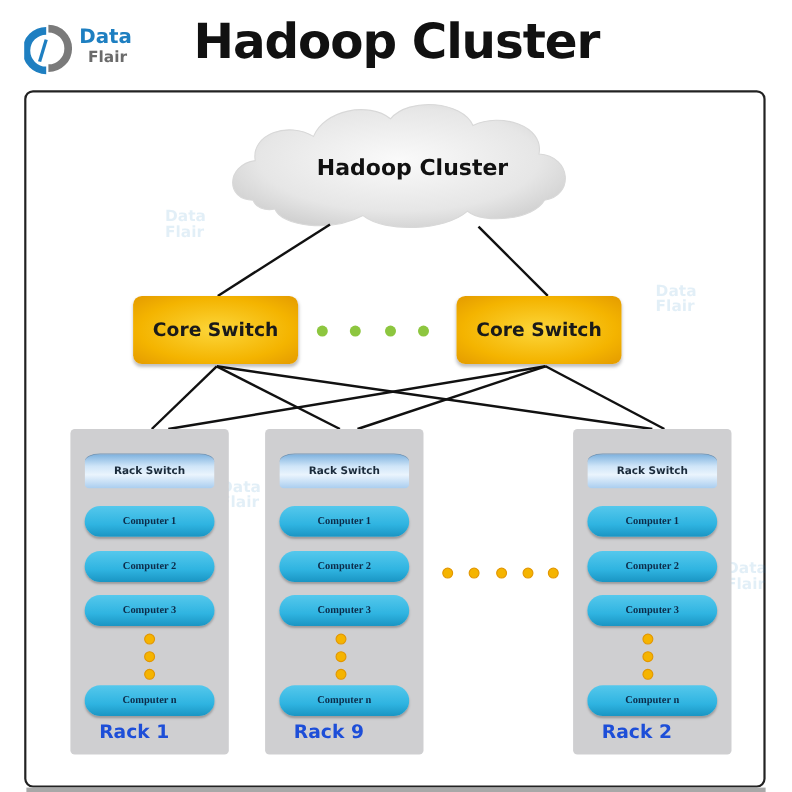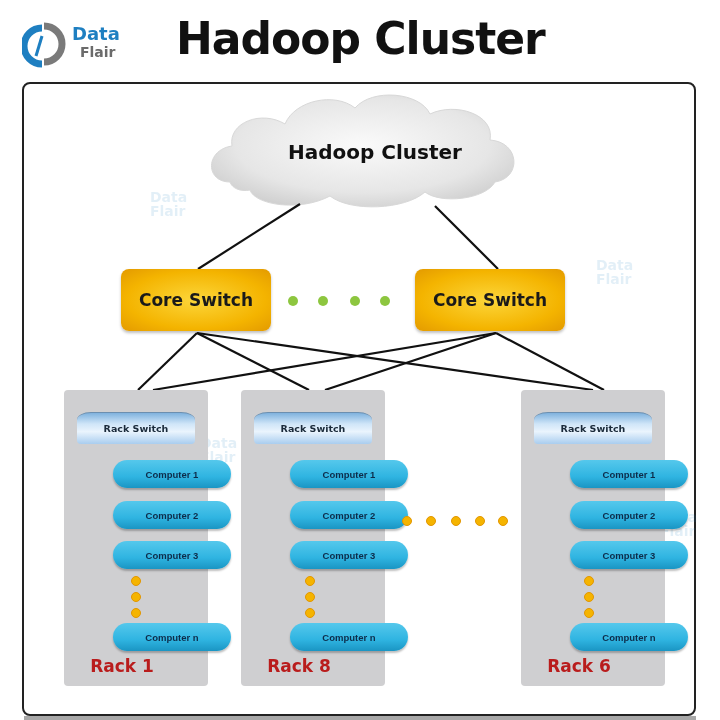--- a/index.html
+++ b/index.html
@@ -15,24 +15,24 @@
   .cloud-label { left:240px; top:140px; width:270px; text-align:center; font-family:"DejaVu Sans", sans-serif; font-weight:bold; font-size:20px; color:#111; }
   .core { width:150px; height:62px; border-radius:8px; background:radial-gradient(ellipse at center, #fcd63a 0%, #f4b400 65%, #e39a00 100%); box-shadow:0 2px 3px rgba(0,0,0,0.25); display:flex; align-items:center; justify-content:center; font-family:"DejaVu Sans", sans-serif; font-weight:bold; font-size:17px; color:#1a1a1a; }
   #core-1 { left:121px; top:269px; }
   #core-2 { left:415px; top:269px; }
   .gdot { width:10px; height:10px; border-radius:50%; background:#8dc63f; }
   .rack { width:144px; height:296px; border-radius:4px; background:#cfcfd1; }
   #rack-1 { left:64px; top:390px; }
   #rack-2 { left:241px; top:390px; }
   #rack-3 { left:521px; top:390px; }
   .rack-switch { position:absolute; left:13px; top:22px; width:118px; height:32px; border-radius:14px 14px 4px 4px / 8px 8px 4px 4px; background:linear-gradient(180deg,#7fb2de 0%, #cfe5f8 35%, #eaf4fd 60%, #a9cdef 100%); border-top:1px solid #6b8fb0; display:flex; align-items:center; justify-content:center; font-family:"DejaVu Sans", sans-serif; font-weight:bold; font-size:9.5px; color:#1a2a3a; box-sizing:border-box; }
-  .computer { position:absolute; left:13px; width:118px; height:28px; border-radius:14px; background:linear-gradient(180deg,#55c8ec 0%, #2fb4e1 60%, #1a95c3 100%); box-shadow:0 2px 2px rgba(0,0,0,0.25); display:flex; align-items:center; justify-content:center; font-family:Liberation Sans, sans-serif; font-weight:bold; font-size:9.5px; color:#0d2c4a;margin-left:36px; }
+  .computer { position:absolute; left:13px; width:118px; height:28px; border-radius:14px; background:linear-gradient(180deg,#55c8ec 0%, #2fb4e1 60%, #1a95c3 100%); box-shadow:0 2px 2px rgba(0,0,0,0.25); display:flex; align-items:center; justify-content:center; font-family:Liberation Serif, serif; font-weight:bold; font-size:9.5px; color:#0d2c4a; }
   .c1 { top:70px; } .c2 { top:111px;text-align:center; } .c3 { top:151px;text-align:right; } .cn { top:233px;text-align:right; }
   .odot { position:absolute; width:10px; height:10px; border-radius:50%; background:#f5b400; border:1px solid #e29600; box-sizing:border-box; }
-  .rack-label { position:absolute; left:0; width:116px; top:266px; text-align:center; font-family:"DejaVu Sans", sans-serif; font-weight:bold; font-size:17px; color:#b91c1c; }
+  .rack-label { position:absolute; left:0; width:116px; top:266px; text-align:center; font-family:"DejaVu Sans", sans-serif; font-weight:bold; font-size:17px; color:#1d4ed8; }
   .hdot { width:10px; height:10px; border-radius:50%; background:#f5b400; border:1px solid #e29600; box-sizing:border-box; }
   .wm { opacity:0.12; font-family:"DejaVu Sans", sans-serif; font-weight:bold; color:#1e7fc1; font-size:14px; line-height:14px; }
 </style>
 </head>
 <body>
 
 <svg id="logo" class="abs" viewBox="0 0 110 48">
   <path d="M20 6 A18 18 0 1 0 20 42" fill="none" stroke="#1e7fc1" stroke-width="7"></path>
   <path d="M22 4 A16 16 0 0 1 22 40" fill="none" stroke="#7a7a7a" stroke-width="7"></path>
   <line x1="20" y1="14" x2="14" y2="34" stroke="#1e7fc1" stroke-width="3"></line>
@@ -94,32 +94,32 @@
 
 <div id="rack-2" class="abs rack">
   <div class="rack-switch">Rack Switch</div>
   <div class="computer c1">Computer 1</div>
   <div class="computer c2">Computer 2</div>
   <div class="computer c3">Computer 3</div>
   <div class="odot" style="left:64px;top:186px;"></div>
   <div class="odot" style="left:64px;top:202px;"></div>
   <div class="odot" style="left:64px;top:218px;"></div>
   <div class="computer cn">Computer n</div>
-  <div class="rack-label">Rack 8</div>
+  <div class="rack-label">Rack 9</div>
 </div>
 
 <div class="abs hdot" style="left:402px;top:516px;"></div>
 <div class="abs hdot" style="left:426px;top:516px;"></div>
 <div class="abs hdot" style="left:451px;top:516px;"></div>
 <div class="abs hdot" style="left:475px;top:516px;"></div>
 <div class="abs hdot" style="left:498px;top:516px;"></div>
 
 <div id="rack-3" class="abs rack">
   <div class="rack-switch">Rack Switch</div>
   <div class="computer c1">Computer 1</div>
   <div class="computer c2">Computer 2</div>
   <div class="computer c3">Computer 3</div>
   <div class="odot" style="left:63px;top:186px;"></div>
   <div class="odot" style="left:63px;top:202px;"></div>
   <div class="odot" style="left:63px;top:218px;"></div>
   <div class="computer cn">Computer n</div>
-  <div class="rack-label">Rack 6</div>
+  <div class="rack-label">Rack 2</div>
 </div>
 
 </body></html>

